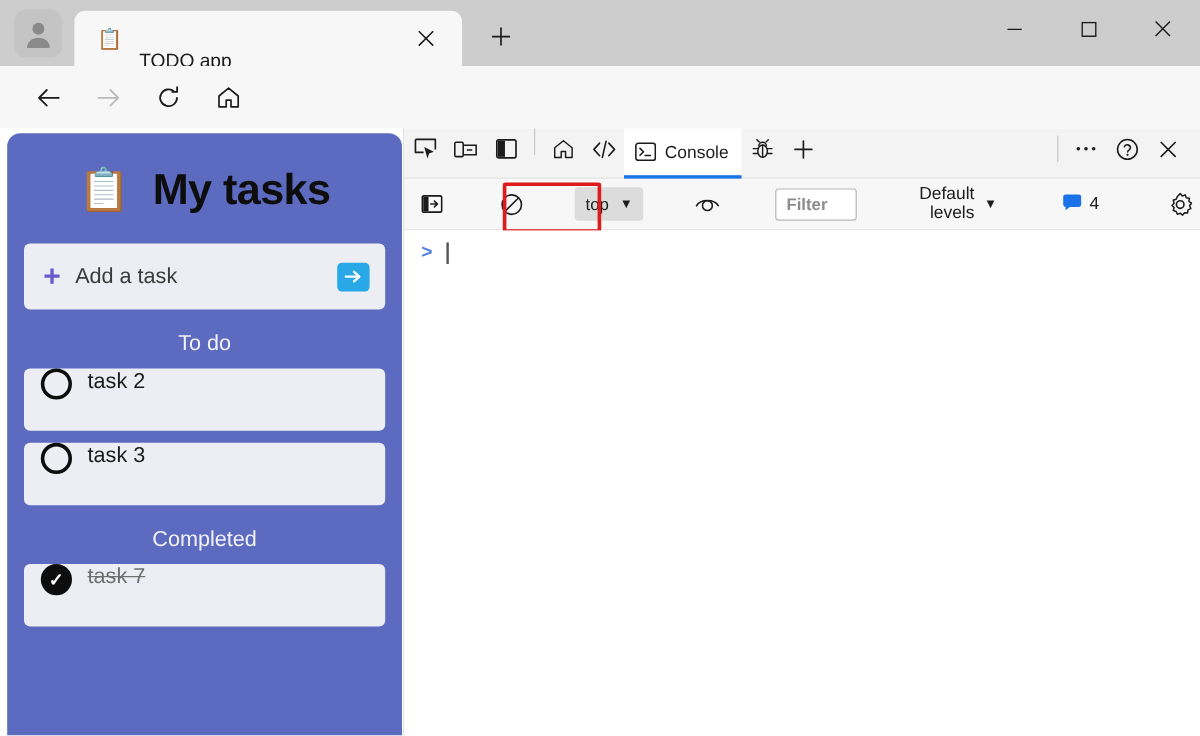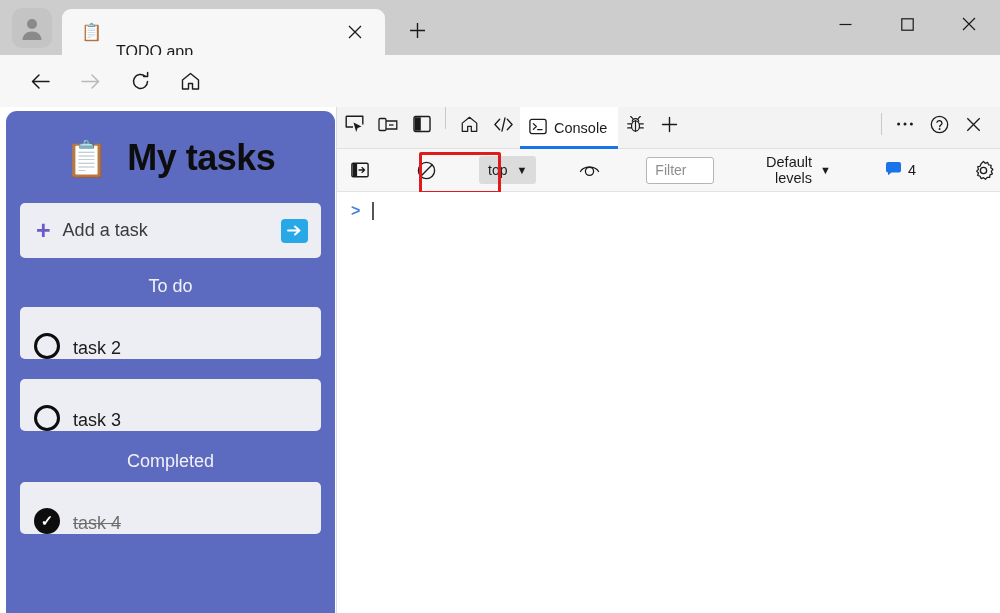--- a/index.html
+++ b/index.html
@@ -162,25 +162,25 @@
     display: flex; align-items: center; justify-content: center;
     color: #ffffff; font-size: 15px; line-height: 1;
   }
   .section-label {
     text-align: center;
     color: #f2f2f4;
     font-size: 18px;
     margin-top: 18px; margin-bottom: 10px;
   }
   .task {
-    margin: 0 14px 20px 14px;
+    margin: 0 14px 10px 14px;
     height: 52px;
     background: #eceef3;
     border-radius: 5px;
-    display: flex; align-items: flex-end;
+    display: flex; align-items: flex-start;
   }
   .cb {
     margin-left: 14px;
     width: 26px; height: 26px;
     border-radius: 50%;
     border: 3px solid #0d0d0d;
     background: transparent;
     flex: none;
   }
   .cb.done {
@@ -266,21 +266,21 @@
     pointer-events: none;
   }
   .filter-input {
     margin-left: 8px;
     width: 132px; height: 27px;
     background: #ffffff;
     border: 1px solid #b5b5b5;
     border-radius: 3px;
     display: flex; align-items: center;
     padding-left: 8px;
-    font-size: 14px; color: #8d8d8d;
+    font-size: 14px; color: #8d8d8d; font-weight: bold;
   }
   .levels {
     margin-left: 20px;
     display: flex; align-items: center; gap: 8px;
     font-size: 14.5px; color: #1b1b1b; text-align: right;
   }
   .msgcount {
     margin-left: 22px;
     display: flex; align-items: center; gap: 6px;
     font-size: 14.5px; color: #1b1b1b;
@@ -435,21 +435,21 @@
         <span class="task-text">task 2</span>
       </div>
       <div class="task">
         <span class="cb"></span>
         <span class="task-text">task 3</span>
       </div>
 
       <div class="section-label">Completed</div>
       <div class="task">
         <span class="cb done">✓</span>
-        <span class="task-text done">task 4</span>
+        <span class="task-text done">task 7</span>
       </div>
 
     </div>
   </div>
 
   <div class="devtools">
 
     <div class="dt-tabbar">
 
       <div class="dt-icon">

